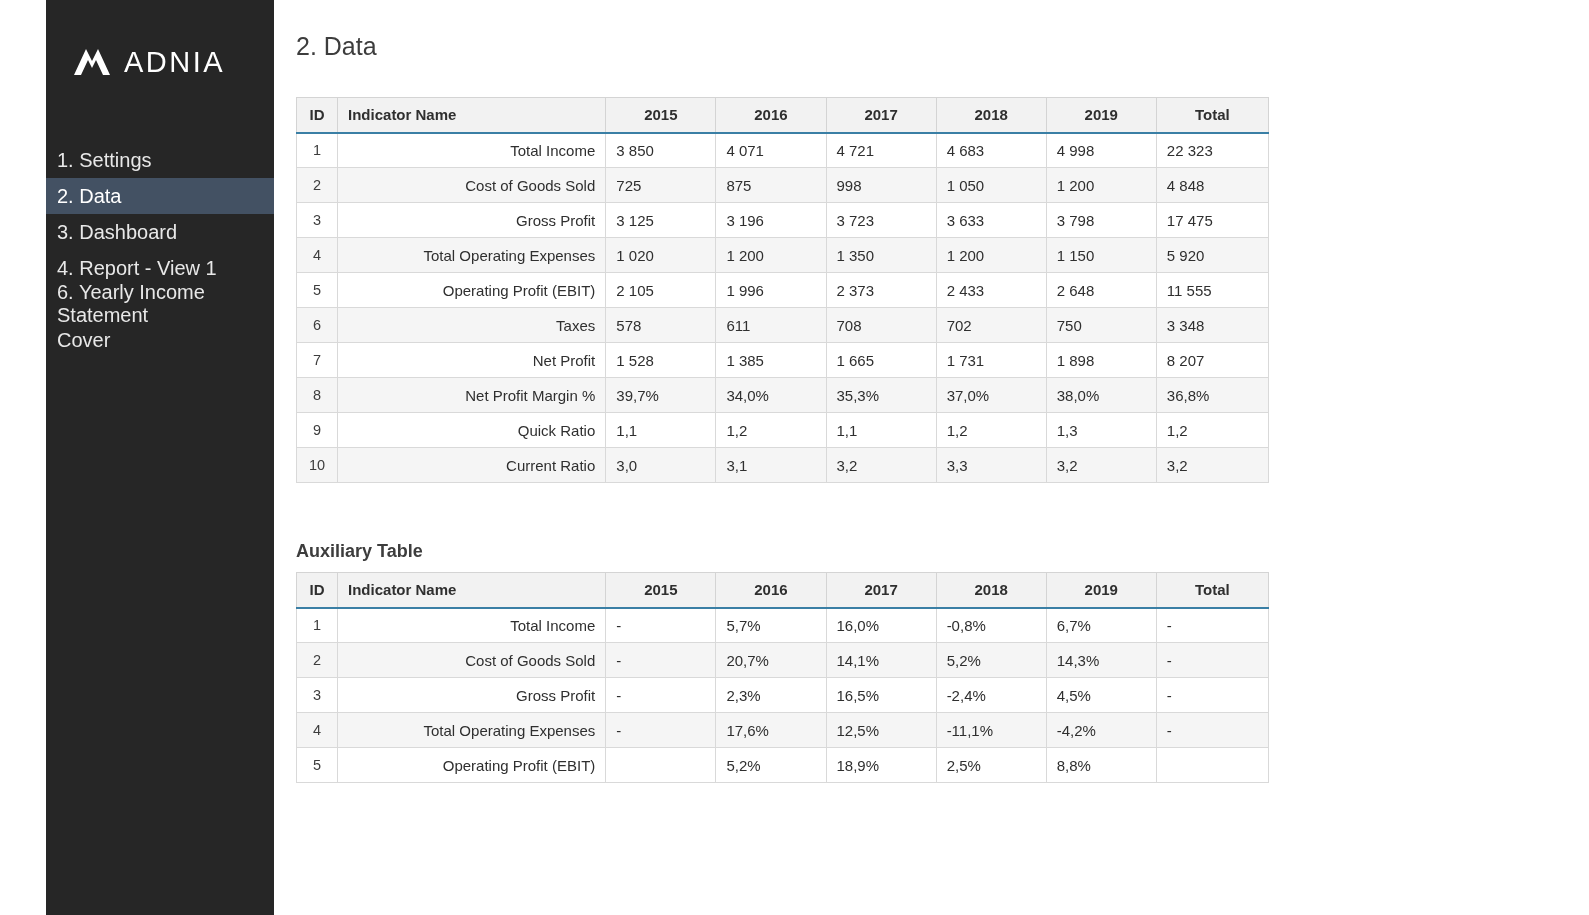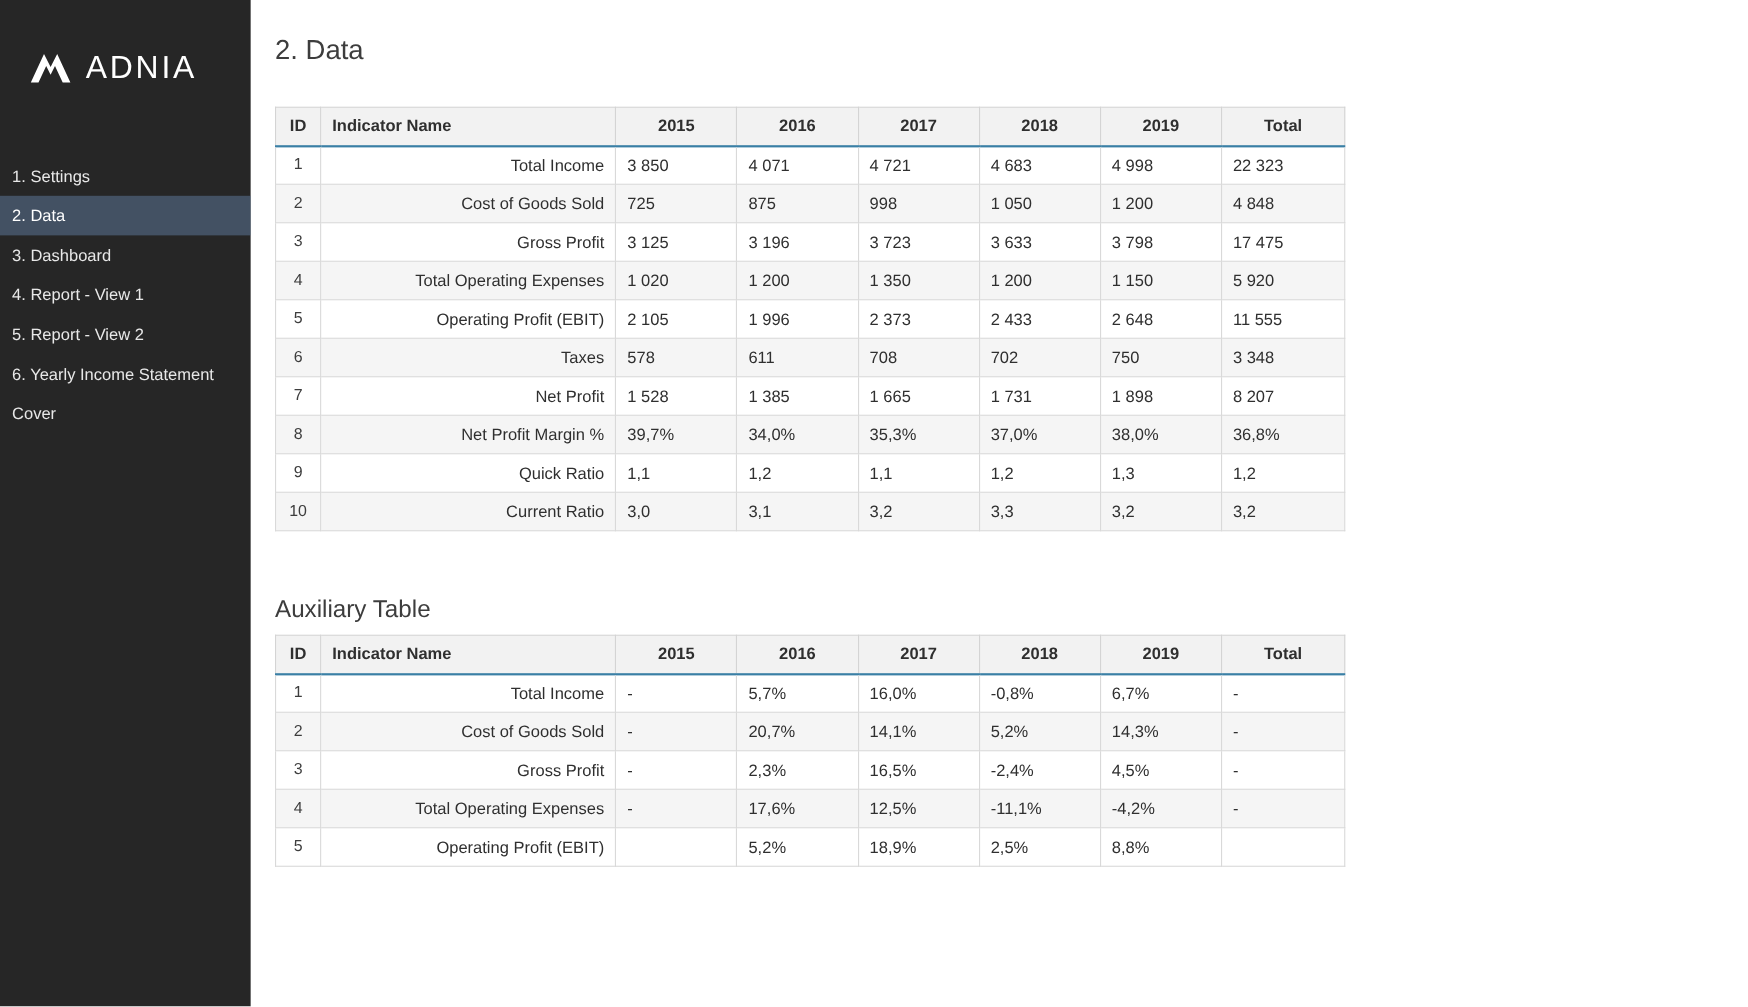--- a/index.html
+++ b/index.html
@@ -9,20 +9,21 @@
     width: 1589px;
     height: 915px;
     overflow: hidden;
     background: #ffffff;
     font-family: "Liberation Sans", sans-serif;
   }
   .app {
     display: flex;
     width: 1589px;
     height: 906px;
+    padding-left: 46px;
   }
 
   
   .sidebar {
     width: 228px;
     height: 915px;
     background: #262626;
     flex: 0 0 228px;
     position: relative;
   }
@@ -47,21 +48,21 @@
   }
   .nav {
     margin-top: 46px;
   }
   .nav-item {
     height: 36px;
     display: flex;
     align-items: center;
     padding-left: 11px;
     color: #e8e8e8;
-    font-size: 15px;
+    font-size: 20px;
     cursor: pointer;
   }
   .nav-item.active {
     background: #435163;
     color: #ffffff;
   }
 
   
   .main {
     flex: 1 1 auto;
@@ -71,23 +72,23 @@
     position: relative;
     overflow: hidden;
   }
   .page-title {
     font-size: 25px;
     color: #3d3d3d;
     font-weight: 400;
     margin: 32px 0 0 22px;
   }
   .section-title {
-    font-size: 22px;
+    font-size: 18px;
     color: #3d3d3d;
-    font-weight: 400;
+    font-weight: 700;
     margin: 0 0 10px 22px;
   }
 
   .table-wrap {
     margin-left: 22px;
     width: 973px;
   }
   table.data-table {
     border-collapse: collapse;
     width: 973px;
@@ -150,23 +151,20 @@
         <span>1. Settings</span>
       </div>
       <div class="nav-item active">
         <span>2. Data</span>
       </div>
       <div class="nav-item">
         <span>3. Dashboard</span>
       </div>
       <div class="nav-item">
         <span>4. Report - View 1</span>
-      </div>
-      <div class="nav-item">
-        <span>5. Report - View 2</span>
       </div>
       <div class="nav-item">
         <span>6. Yearly Income Statement</span>
       </div>
       <div class="nav-item">
         <span>Cover</span>
       </div>
     </nav>
   </aside>
 

